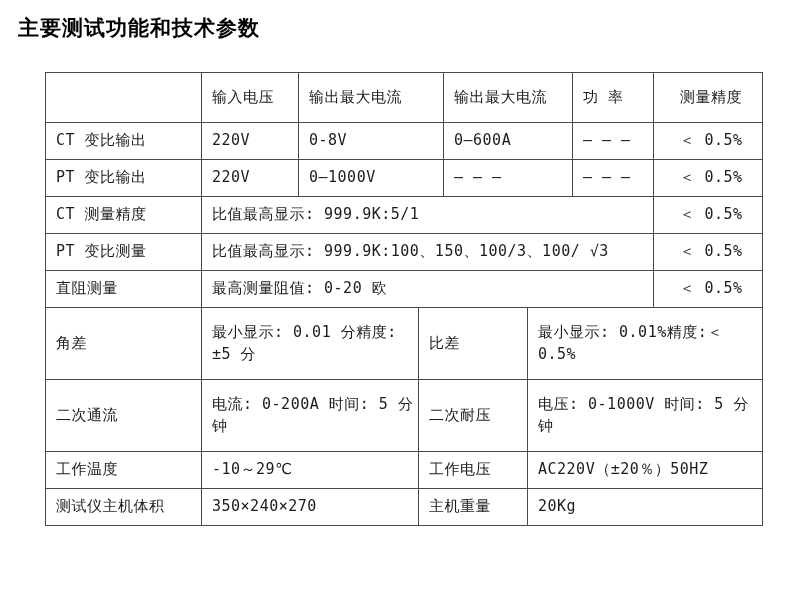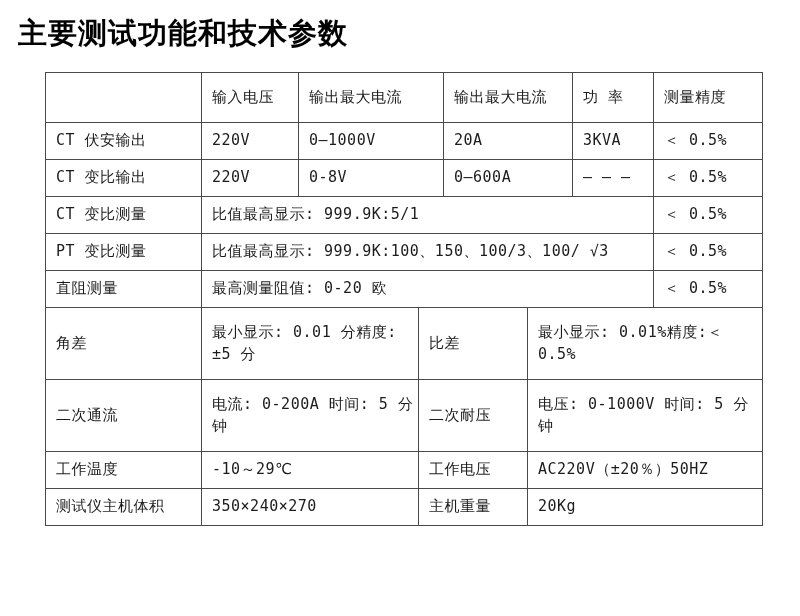--- a/index.html
+++ b/index.html
@@ -10,21 +10,21 @@
     font-family:"DejaVu Sans Mono","DejaVu Sans","Liberation Sans",sans-serif;
     color:#1c1c1c;
     overflow:hidden;
   }
   .page-title{
     position:absolute;
     left:18px;top:14px;
     margin:0;
     font-family:"DejaVu Serif","Liberation Serif",serif;
     font-weight:700;
-    font-size:29px;
+    font-size:21px;
     letter-spacing:1px;
     color:#000000;
   }
   table.spec{
     position:absolute;
     left:45px;top:72px;
     width:717px;
     border-collapse:collapse;
     table-layout:fixed;
   }
@@ -34,21 +34,21 @@
     color:#1c1c1c;
     padding:2px 4px 2px 10px;
     vertical-align:middle;
     overflow:hidden;
     letter-spacing:0.5px;
     line-height:1.45;
   }
   tr.r-head{height:50px;}
   tr.r-single{height:37px;}
   tr.r-double{height:72px;}
-  td.c-acc{padding-left:8px;}
+  td.c-acc{padding-left:8px;text-align:center;}
   td.c-wrap{line-height:2.15;margin-top:29px;}
 </style>
 </head>
 <body>
 
 <div class="page">
 
   <h1 class="page-title">主要测试功能和技术参数</h1>
 
   <table class="spec">
@@ -67,38 +67,38 @@
         <tr class="r-head">
       <td></td>
       <td>输入电压</td>
       <td colspan="2">输出最大电流</td>
       <td colspan="2">输出最大电流</td>
       <td>功 率</td>
       <td class="c-acc">测量精度</td>
     </tr>
 
     <tr class="r-single">
-      <td>CT 伏安输出</td>
-      <td>220V</td>
-      <td colspan="2">0—1000V</td>
-      <td colspan="2">20A</td>
-      <td>3KVA</td>
-      <td class="c-acc">＜ 0.5%</td>
-    </tr>
-    <tr class="r-single">
       <td>CT 变比输出</td>
       <td>220V</td>
       <td colspan="2">0-8V</td>
       <td colspan="2">0—600A</td>
       <td>— — —</td>
       <td class="c-acc">＜ 0.5%</td>
     </tr>
+    <tr class="r-single">
+      <td>PT 变比输出</td>
+      <td>220V</td>
+      <td colspan="2">0—1000V</td>
+      <td colspan="2">— — —</td>
+      <td>— — —</td>
+      <td class="c-acc">＜ 0.5%</td>
+    </tr>
 
     <tr class="r-single">
-      <td>CT 变比测量</td>
+      <td>CT 测量精度</td>
       <td colspan="6">比值最高显示: 999.9K:5/1</td>
       <td class="c-acc">＜ 0.5%</td>
     </tr>
     <tr class="r-single">
       <td>PT 变比测量</td>
       <td colspan="6">比值最高显示: 999.9K:100、150、100/3、100/ √3</td>
       <td class="c-acc">＜ 0.5%</td>
     </tr>
     <tr class="r-single">
       <td>直阻测量</td>

